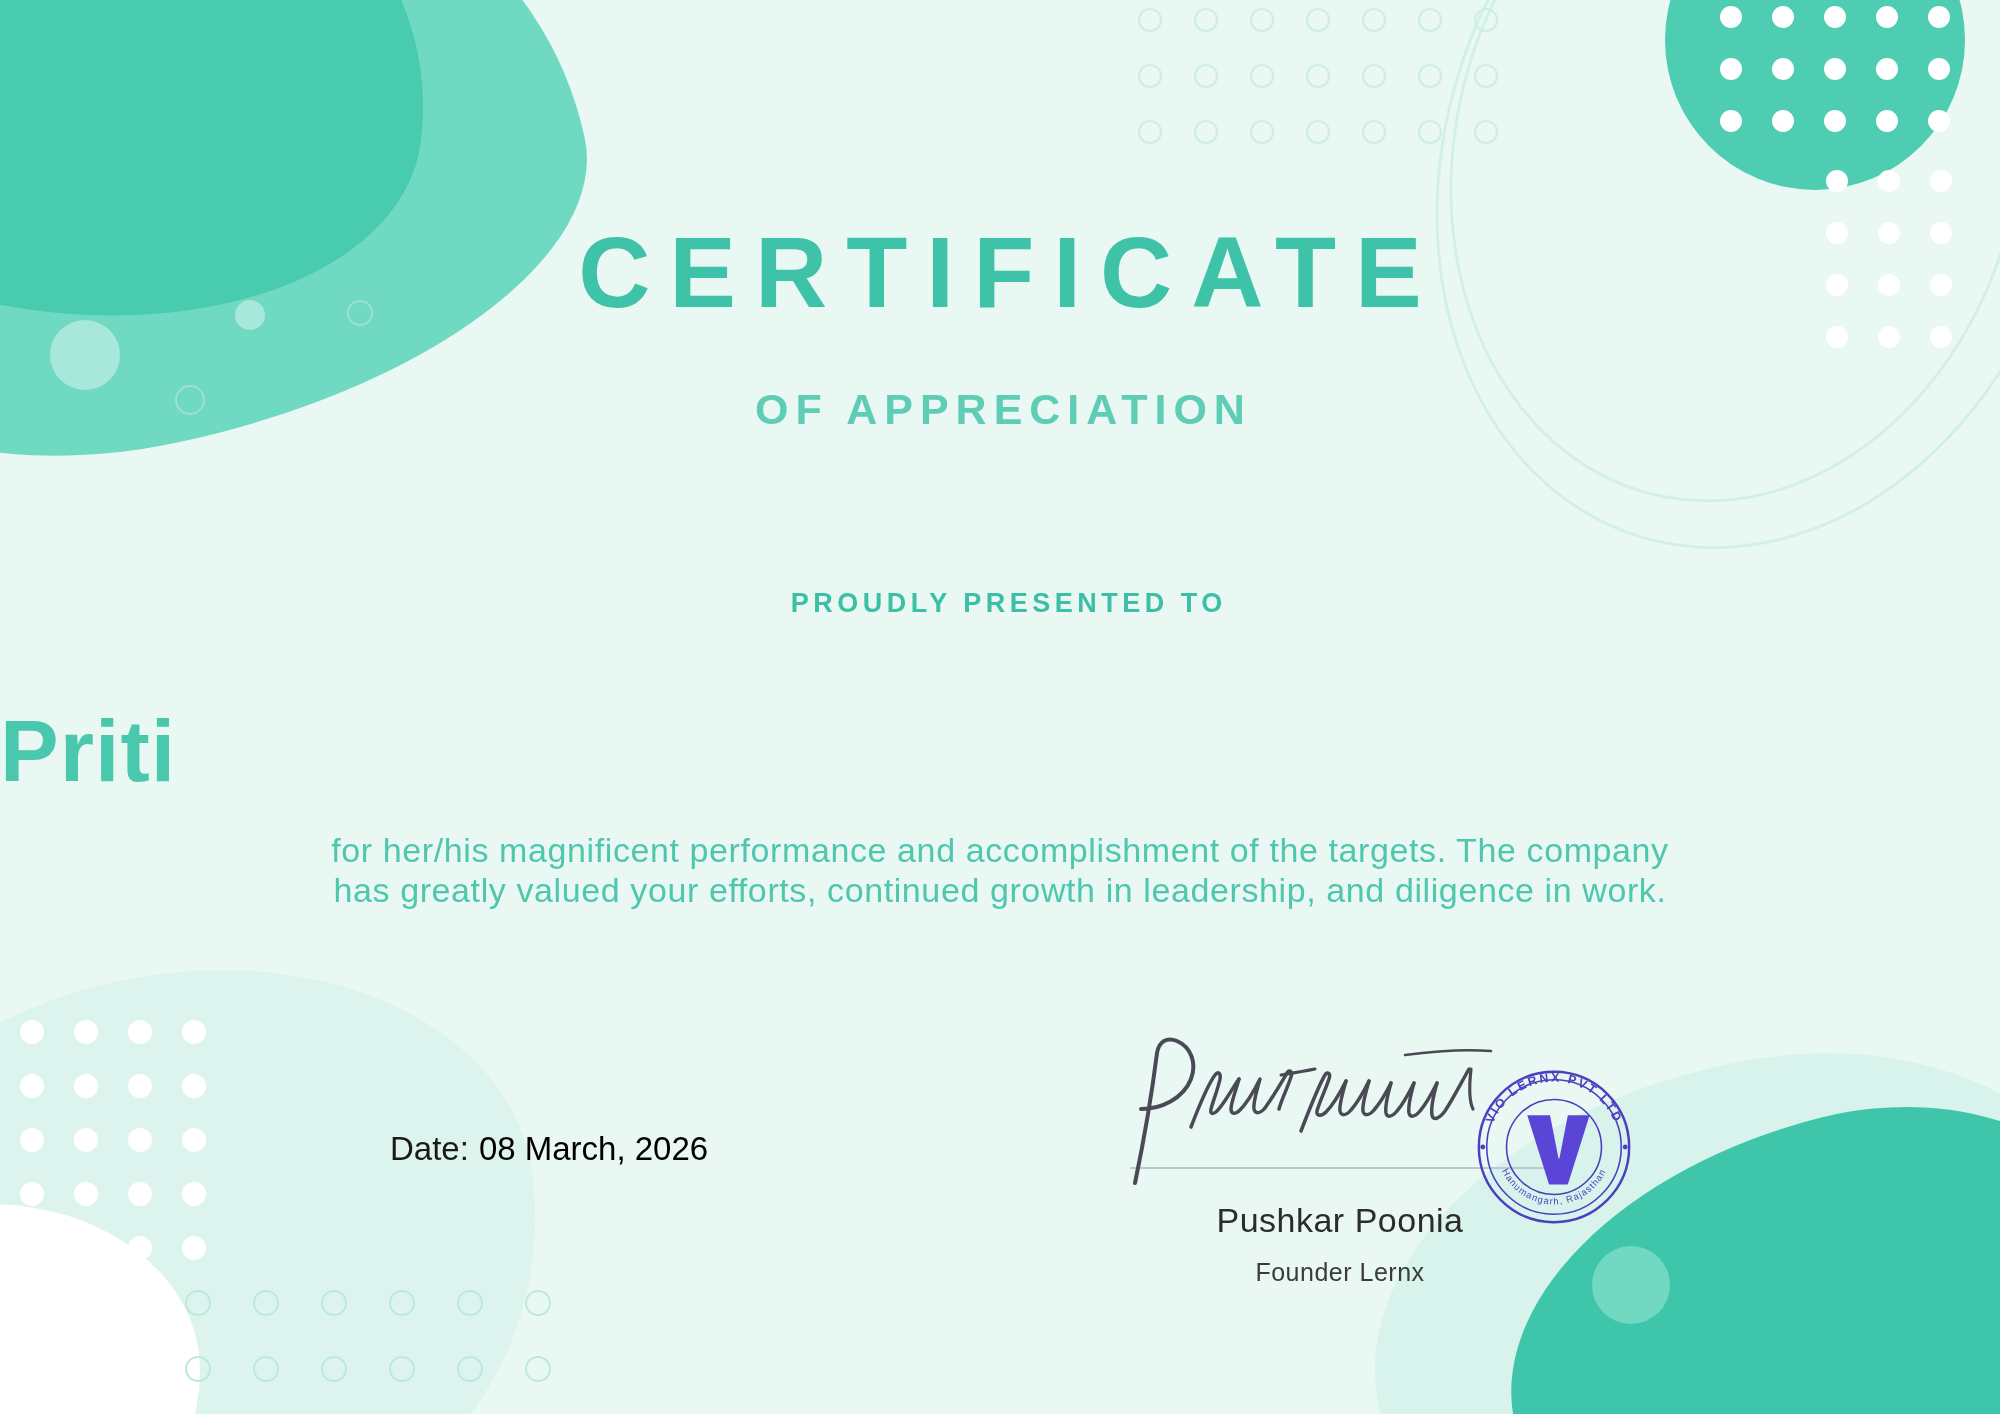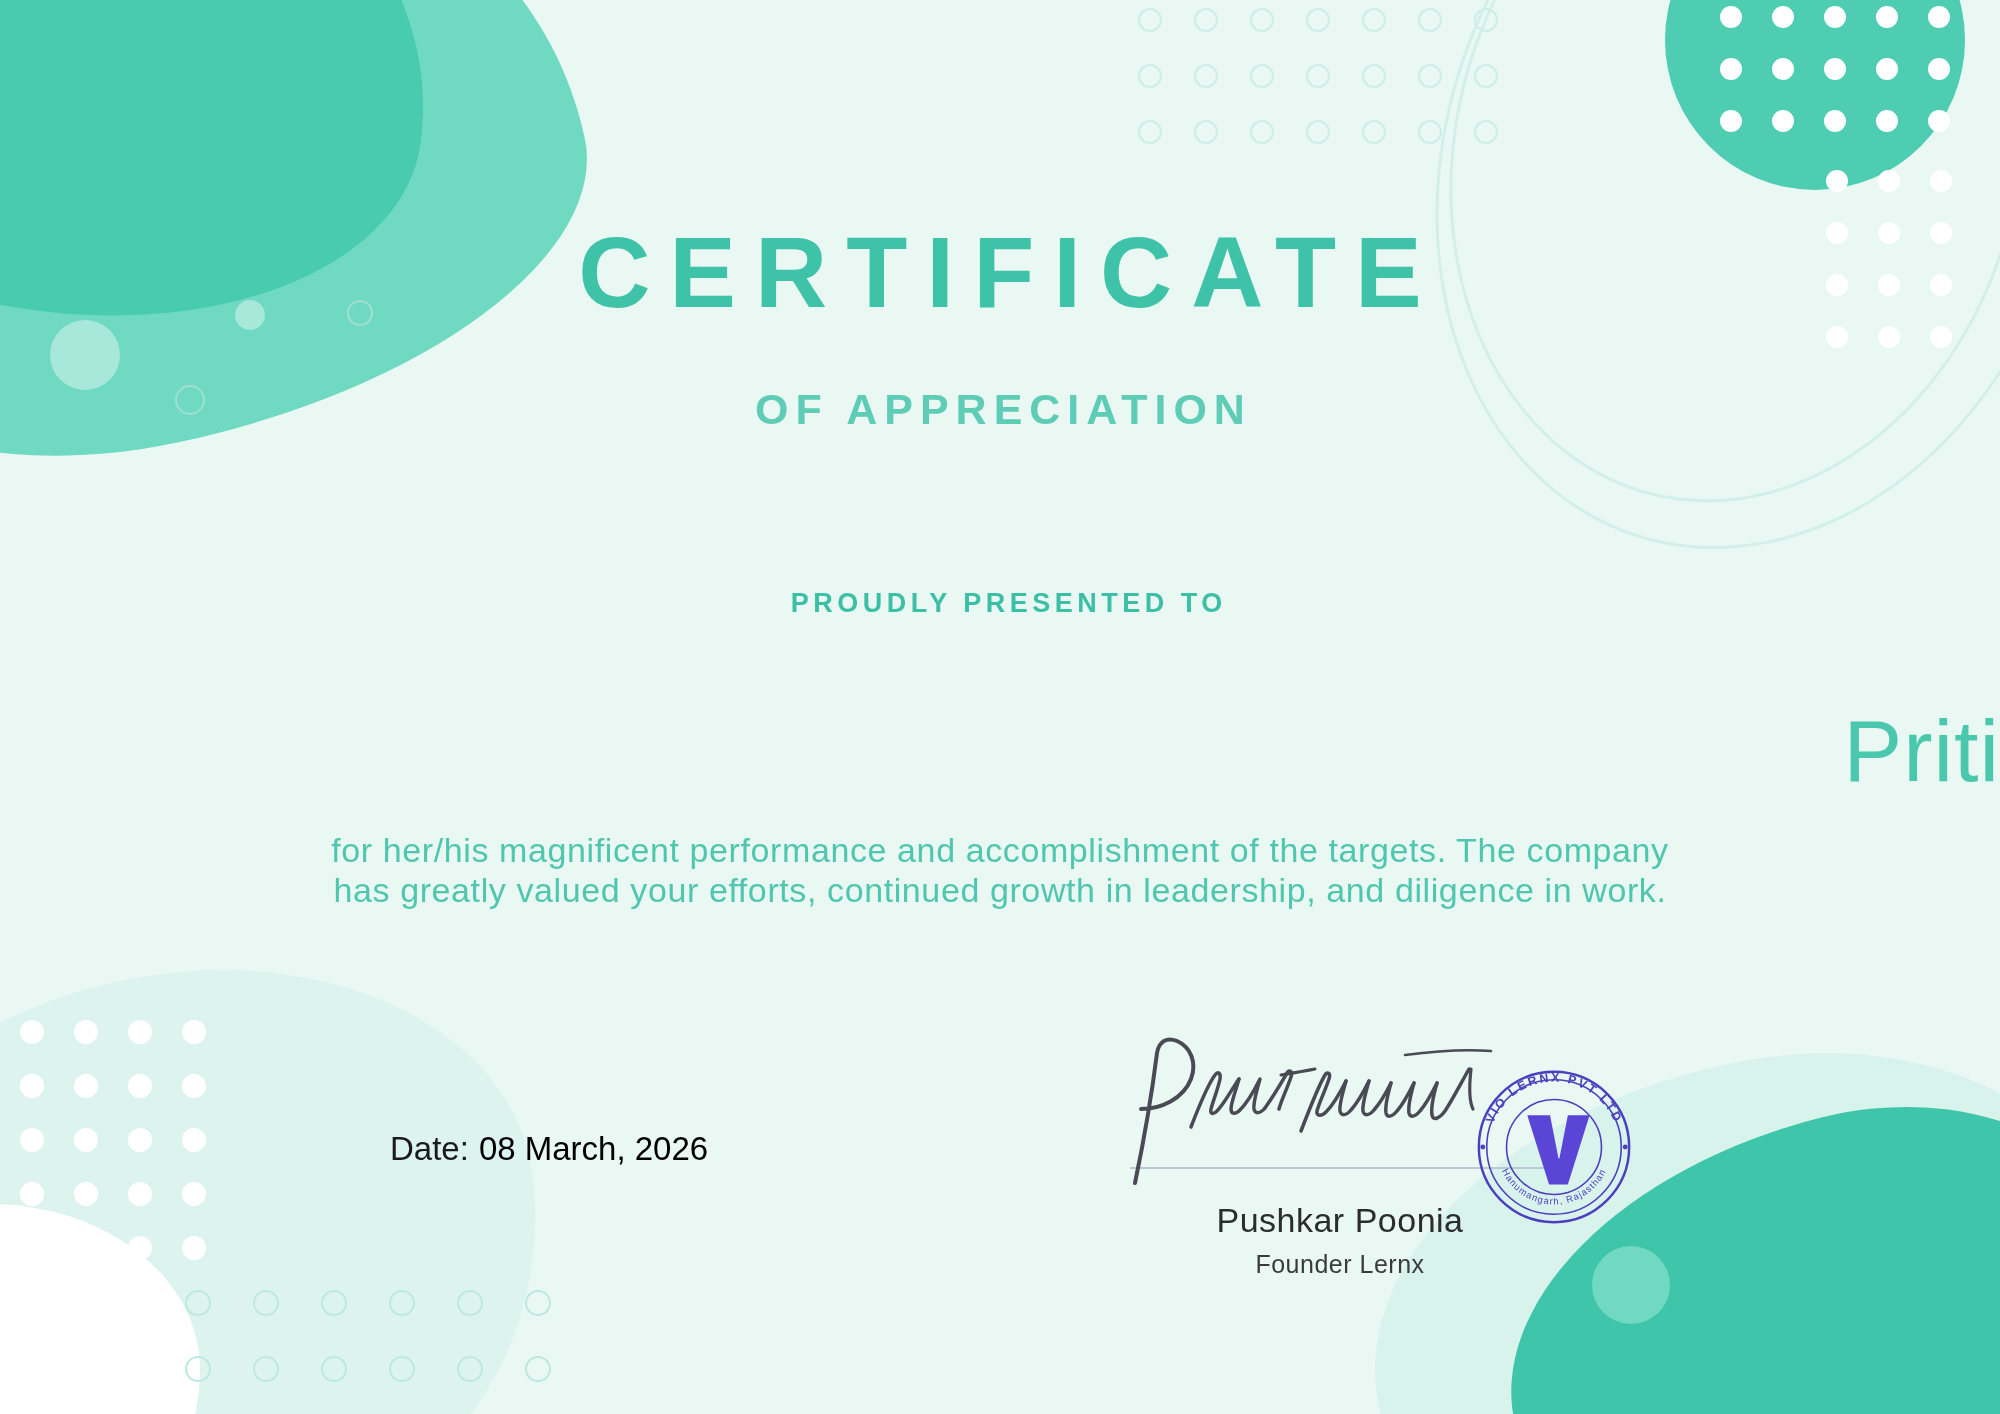--- a/index.html
+++ b/index.html
@@ -283,23 +283,23 @@
     color: #3bbfa5;
     text-indent: 4.5px;
     padding-left: 13px;
   }
 
   .recipient {
     position: absolute;
     top: 700px;
     left: 0;
     right: 0;
-    text-align: right;
+    text-align: left;
     font-size: 88px;
-    font-weight: 400;
+    font-weight: 700;
     color: #4ac8ad;
     letter-spacing: 1px;
   }
 
   .body-text {
     position: absolute;
     top: 830px;
     left: 300px;
     width: 1400px;
     text-align: center;
@@ -343,21 +343,21 @@
     background: #b9c9d6;
     margin: -18px auto 0 auto;
   }
   .signer-name {
     margin-top: 32px;
     font-size: 34px;
     color: #2c2c2c;
     letter-spacing: 0.5px;
   }
   .signer-role {
-    margin-top: 10px;
+    margin-top: 18px;
     font-size: 25px;
     color: #3b3b3b;
     letter-spacing: 0.5px;
   }
 
   
   .stamp {
     position: absolute;
     top: 1058px;
     left: 1465px;

